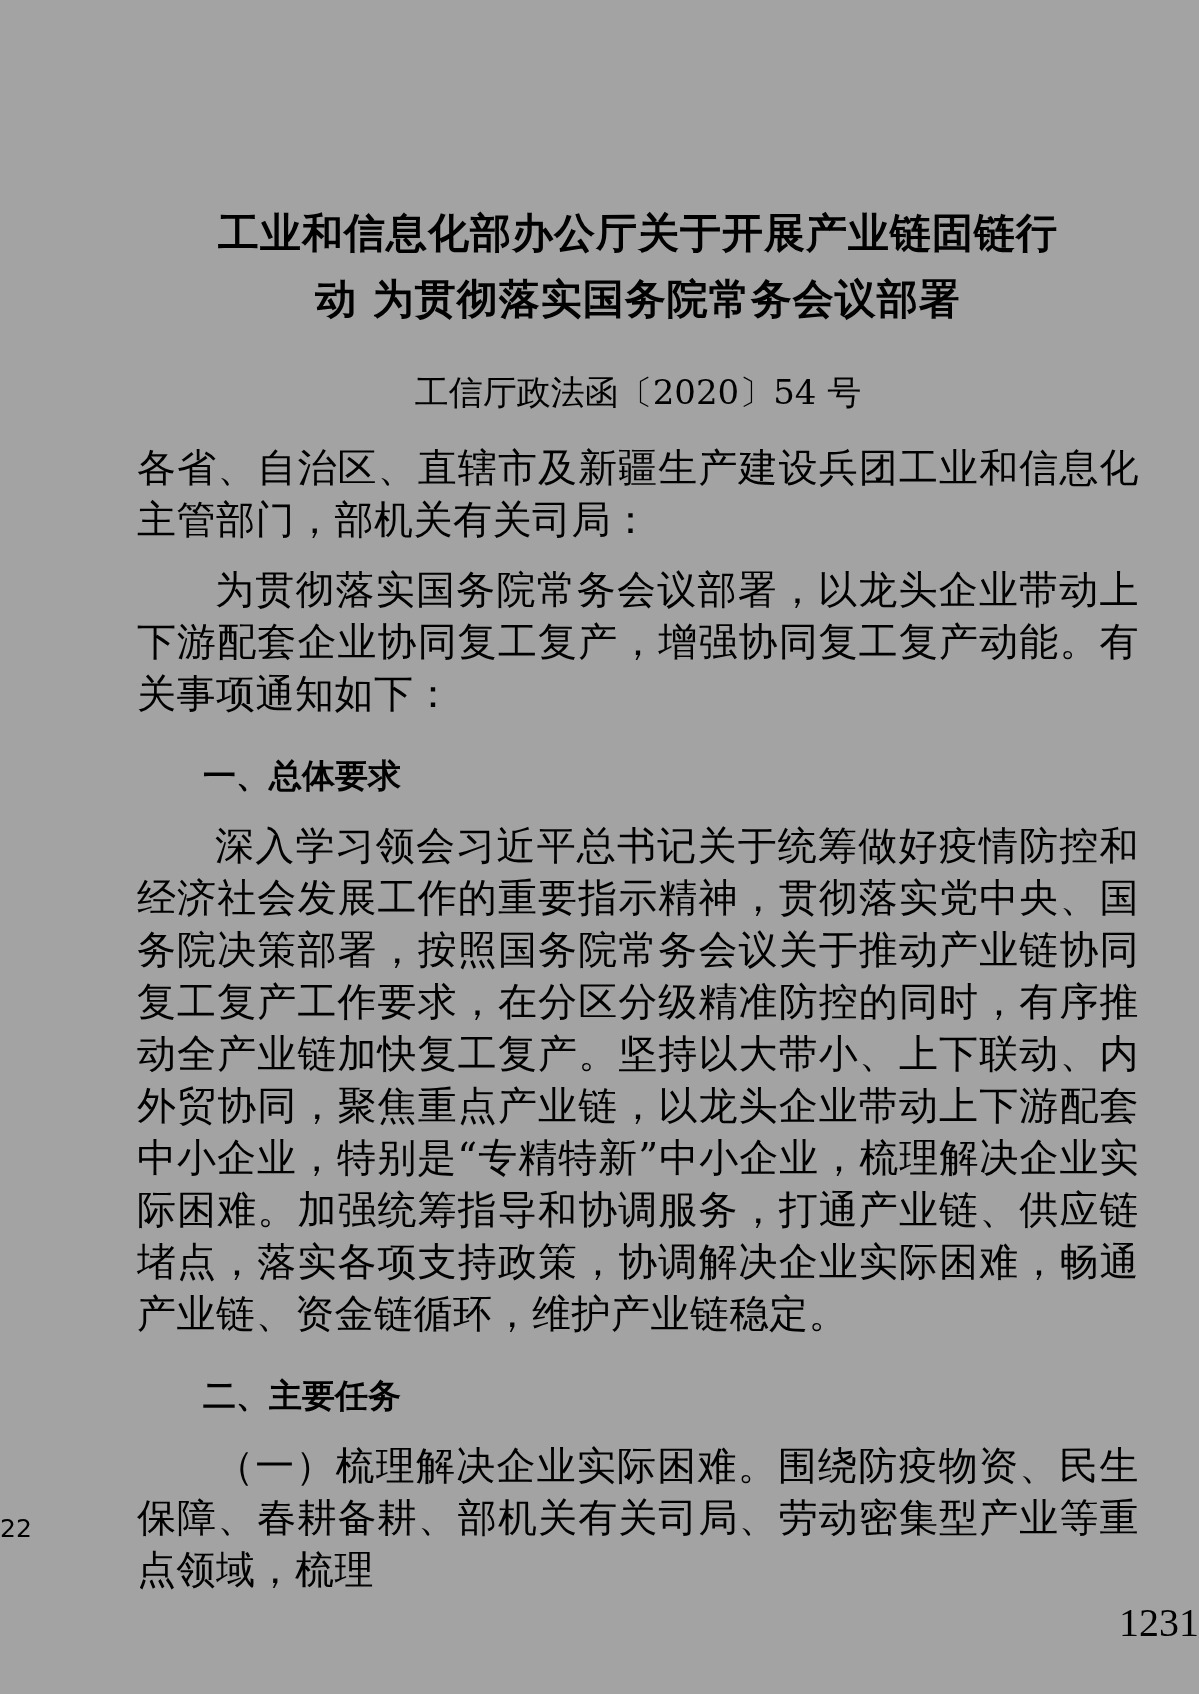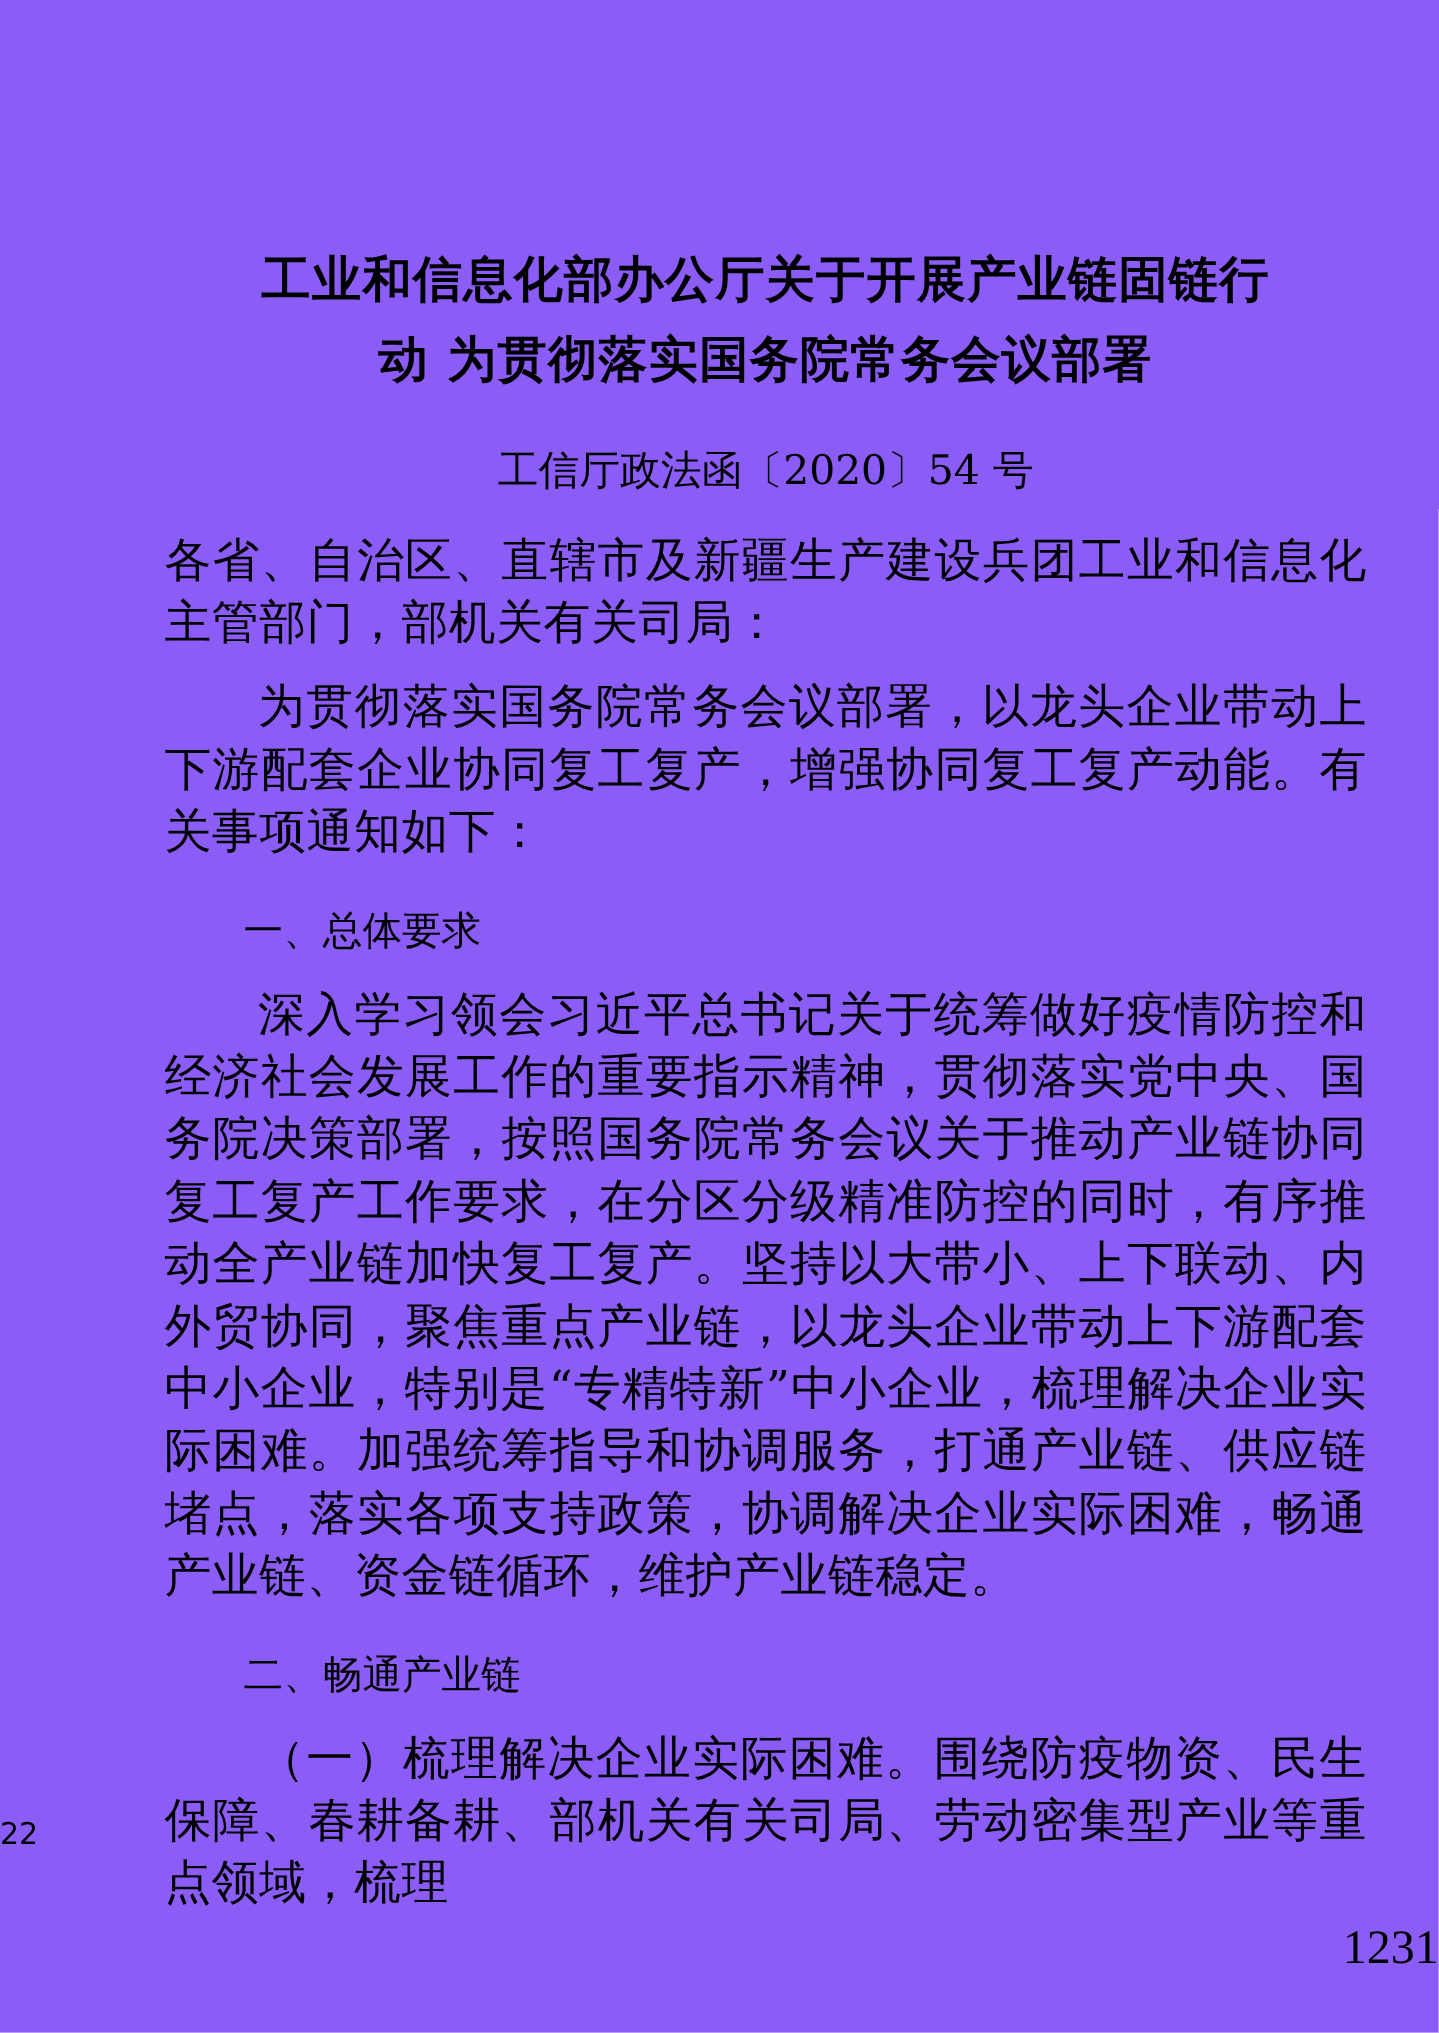--- a/index.html
+++ b/index.html
@@ -10,21 +10,21 @@
   body {
     width: 1199px;
     height: 1694px;
     position: relative;
     font-family: "DejaVu Serif", "Liberation Serif", serif;
     color: #000000;
   }
   .page {
     position: absolute;
     inset: 0;
-    background: #8b5cf6;
+    background: #a3a3a3;
     padding: 200px 60px 0 137px;
     box-sizing: border-box;
     overflow: hidden;
   }
   .doc-title {
     text-align: center;
     font-size: 41px;
     line-height: 66px;
     font-weight: bold;
     letter-spacing: 1px;
@@ -46,21 +46,21 @@
     margin: 30px 0 0 0;
   }
   .para {
     margin: 18px 0 0 0;
     text-indent: 2em;
   }
   .section-heading {
     margin: 30px 0 0 0;
     font-size: 33px;
     line-height: 52px;
-    font-weight: normal;
+    font-weight: bold;
     text-indent: 2em;
   }
   .page-number-small {
     position: absolute;
     left: 0;
     right: 0;
     top: 1514px;
     text-align: left;
     font-family: "DejaVu Sans", "Liberation Sans", sans-serif;
     font-size: 25px;
@@ -90,21 +90,21 @@
   <div class="doc-number">工信厅政法函〔2020〕54 号</div>
 
   <p class="body-text salutation">各省、自治区、直辖市及新疆生产建设兵团工业和信息化主管部门，部机关有关司局：</p>
 
   <p class="body-text para">为贯彻落实国务院常务会议部署，以龙头企业带动上下游配套企业协同复工复产，增强协同复工复产动能。有关事项通知如下：</p>
 
   <h2 class="section-heading">一、总体要求</h2>
 
   <p class="body-text para">深入学习领会习近平总书记关于统筹做好疫情防控和经济社会发展工作的重要指示精神，贯彻落实党中央、国务院决策部署，按照国务院常务会议关于推动产业链协同复工复产工作要求，在分区分级精准防控的同时，有序推动全产业链加快复工复产。坚持以大带小、上下联动、内外贸协同，聚焦重点产业链，以龙头企业带动上下游配套中小企业，特别是“专精特新”中小企业，梳理解决企业实际困难。加强统筹指导和协调服务，打通产业链、供应链堵点，落实各项支持政策，协调解决企业实际困难，畅通产业链、资金链循环，维护产业链稳定。</p>
 
-  <h2 class="section-heading">二、畅通产业链</h2>
+  <h2 class="section-heading">二、主要任务</h2>
 
   <p class="body-text para">（一）梳理解决企业实际困难。围绕防疫物资、民生保障、春耕备耕、部机关有关司局、劳动密集型产业等重点领域，梳理</p>
 
   <div class="page-number-small">22</div>
 
   <div class="page-number-large">1231</div>
 
 </div>
 
 </body></html>

